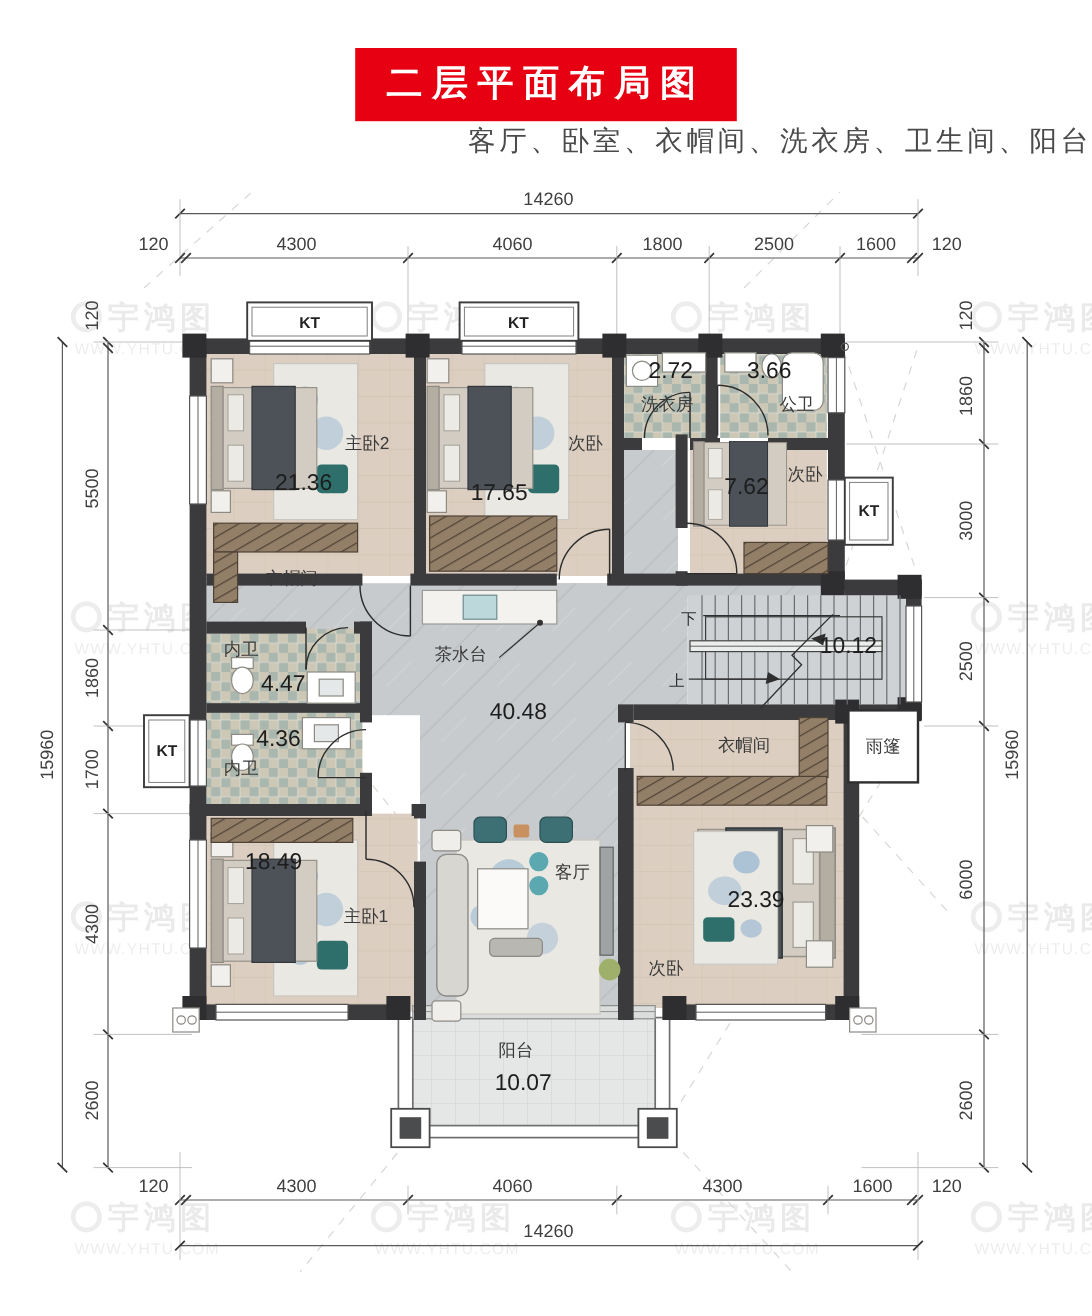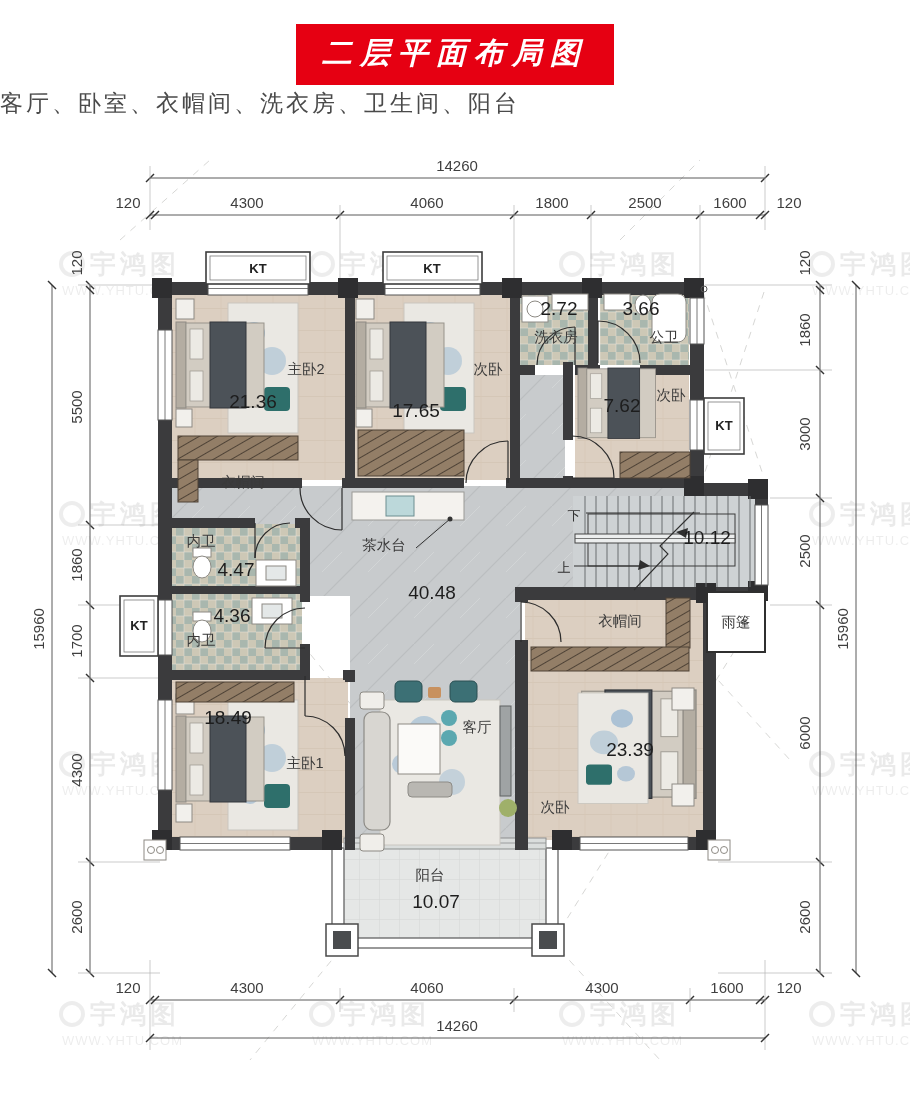--- a/index.html
+++ b/index.html
@@ -1,21 +1,21 @@
 <!DOCTYPE html>
 <html><head>
 <meta charset="utf-8">
 <style>
   html,body{margin:0;padding:0;background:#ffffff;}
   .stage{position:relative;width:910px;height:1097px;margin:0 auto;background:#fff;overflow:hidden;
          font-family:"Liberation Sans", sans-serif;}
-  .banner{position:absolute;top:24px;left:50%;transform:translateX(-50%);
+  .banner{position:absolute;top:40px;left:50%;transform:translateX(-50%);
           background:#e60012;color:#fff;font-size:30px;font-weight:bold;
-          letter-spacing:8px;padding:9px 26px 11px;white-space:nowrap;font-style:italic;}
-  .subtitle{position:absolute;top:88px;left:0;width:100%;text-align:left;
+          letter-spacing:8px;padding:9px 26px 11px;white-space:nowrap;}
+  .subtitle{position:absolute;top:102px;left:0;width:100%;text-align:right;
             color:#4a4a4a;font-size:23px;letter-spacing:3px;}
   svg{position:absolute;left:0;top:0;}
   
   .dimline{stroke:#5a5a5a;stroke-width:1;fill:none;}
   .tick{stroke:#333;stroke-width:1.4;}
   .ext{stroke:#b5b5b5;stroke-width:.7;}
   .dimtxt{fill:#3f3f3f;font-size:15px;text-anchor:middle;}
   
   .wall{fill:#3b3b3d;}
   .colblk{fill:#2e2e30;}

